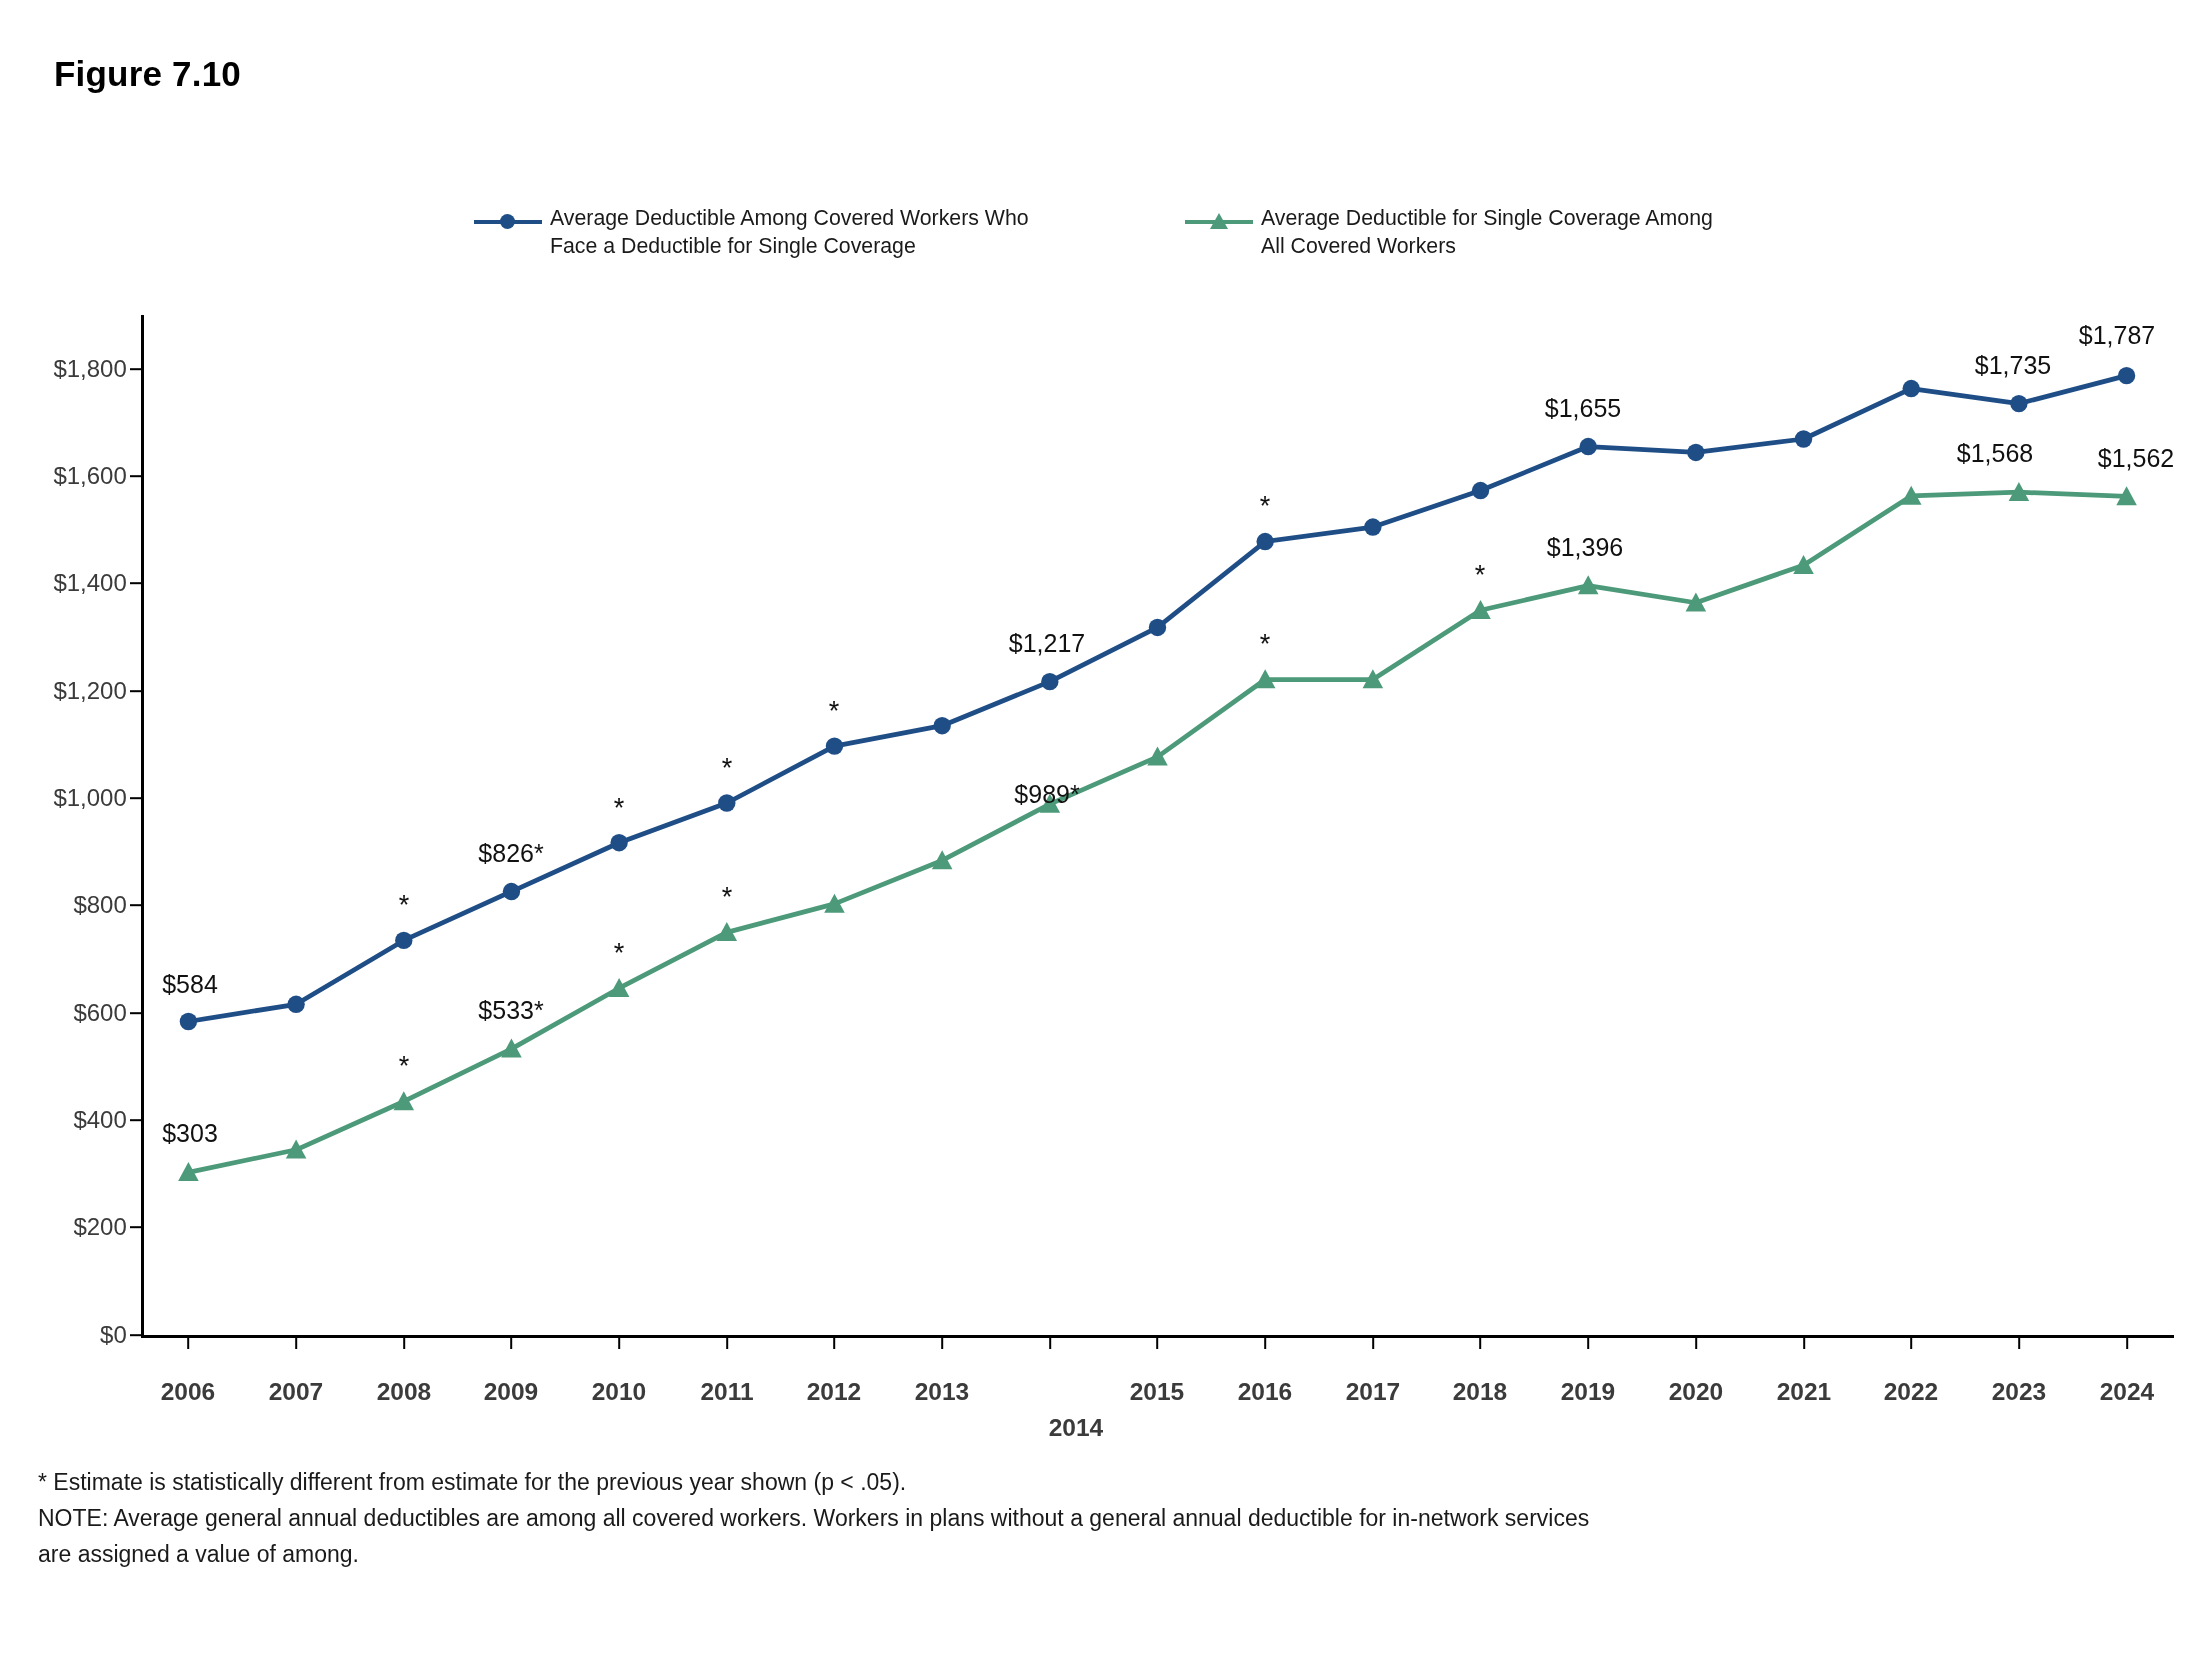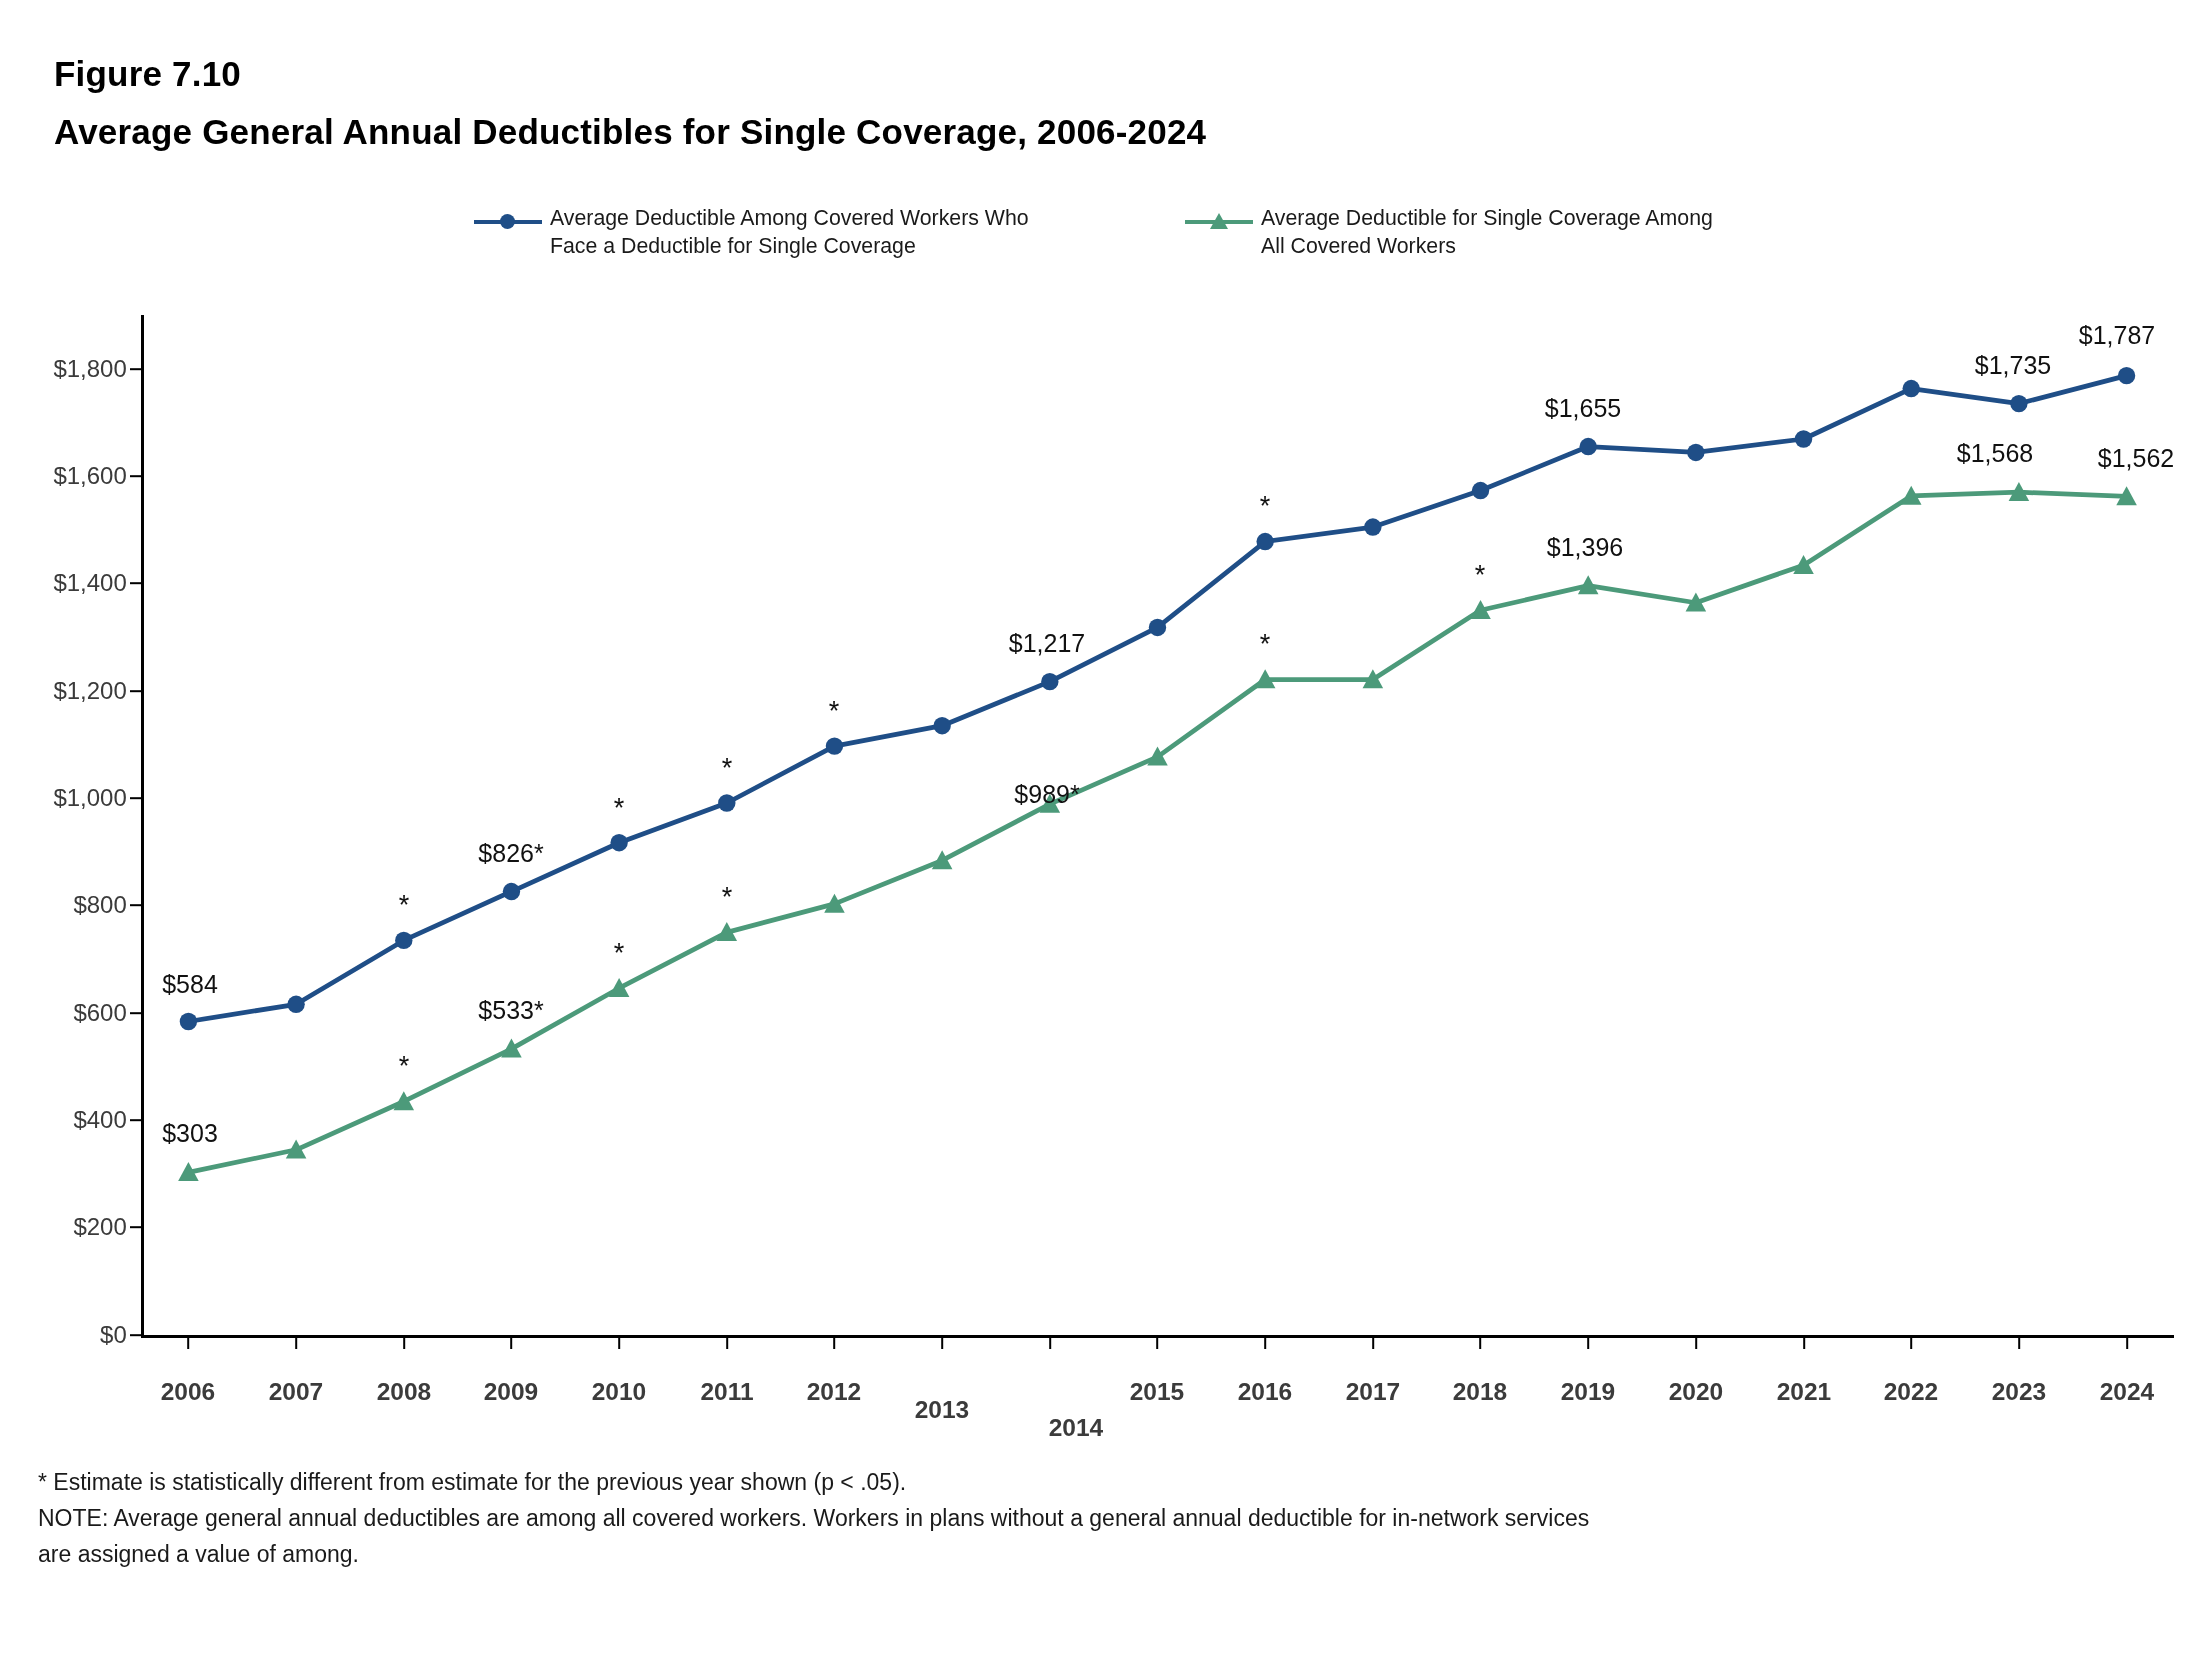--- a/index.html
+++ b/index.html
@@ -173,21 +173,20 @@
     color: #1a1a1a;
   }
   .notes div { margin-bottom: 3.2px; }
 </style>
 </head>
 <body>
 
 <div class="page">
 
   <div class="fig-num">Figure 7.10</div>
-  <div class="fig-title">Average General Annual Deductibles for Single Coverage, 2006-2024</div>
 
   <div class="legend">
     <div class="legend-item first">
       <span class="legend-swatch">
         <span class="legend-line" style="background:#1f4e87;"></span>
         <span class="legend-marker circle" style="background:#1f4e87;"></span>
       </span>
       <span class="legend-text">Average Deductible Among Covered Workers Who
 Face a Deductible for Single Coverage</span>
     </div>
@@ -273,21 +272,21 @@
       <div class="x-label" style="left: 263px;">2008</div>
       <div class="x-tick" style="left: 263px;"></div>
       <div class="x-label" style="left: 370px;">2009</div>
       <div class="x-tick" style="left: 370px;"></div>
       <div class="x-label" style="left: 478px;">2010</div>
       <div class="x-tick" style="left: 478px;"></div>
       <div class="x-label" style="left: 586px;">2011</div>
       <div class="x-tick" style="left: 586px;"></div>
       <div class="x-label" style="left: 693px;">2012</div>
       <div class="x-tick" style="left: 693px;"></div>
-      <div class="x-label" style="left: 801px; margin-top: 18px;">2013</div>
+      <div class="x-label" style="left: 801px;">2013</div>
       <div class="x-tick" style="left: 801px;"></div>
       <div class="x-label" style="left: 935px; margin-top: 36px;">2014</div>
       <div class="x-tick" style="left: 909px;"></div>
       <div class="x-label" style="left: 1016px;">2015</div>
       <div class="x-tick" style="left: 1016px;"></div>
       <div class="x-label" style="left: 1124px;">2016</div>
       <div class="x-tick" style="left: 1124px;"></div>
       <div class="x-label" style="left: 1232px;">2017</div>
       <div class="x-tick" style="left: 1232px;"></div>
       <div class="x-label" style="left: 1339px;">2018</div>

